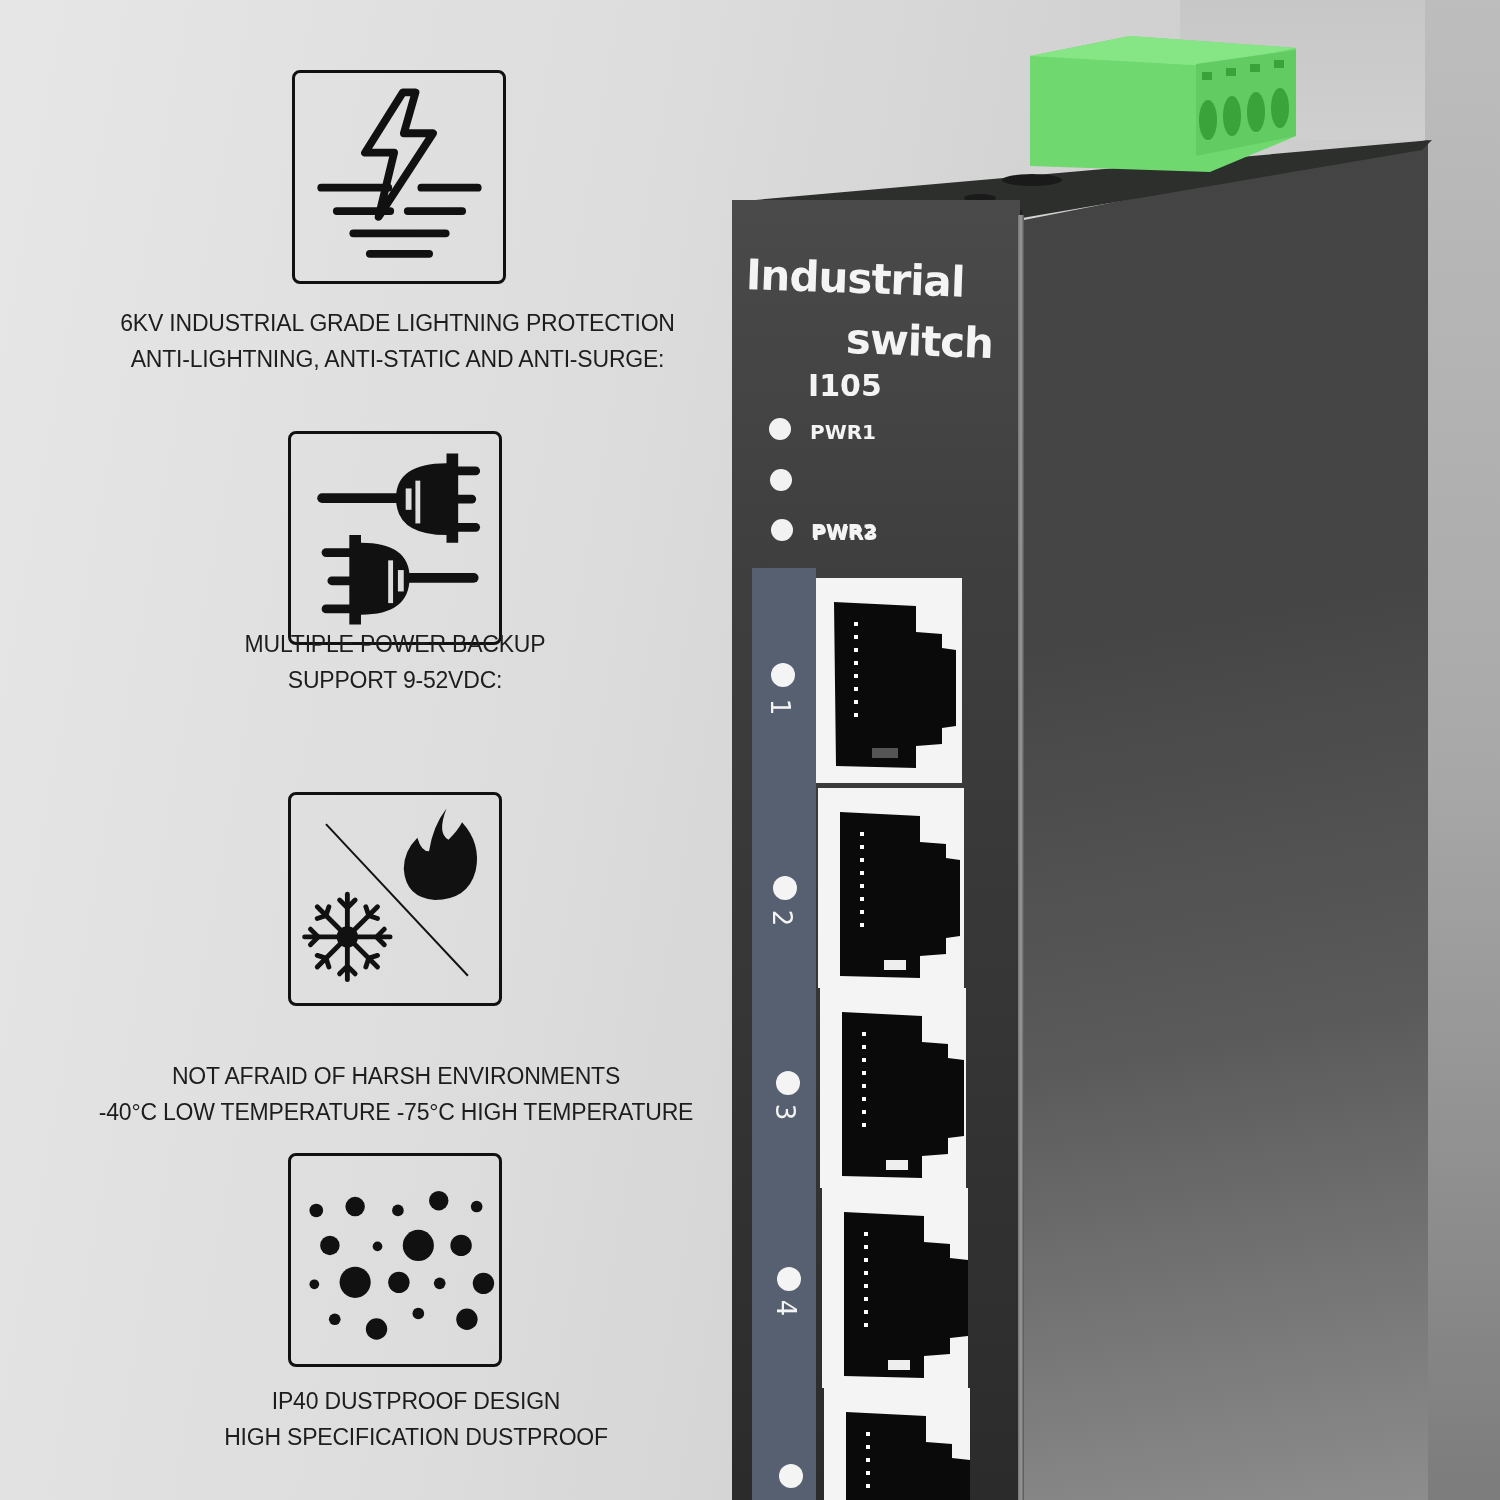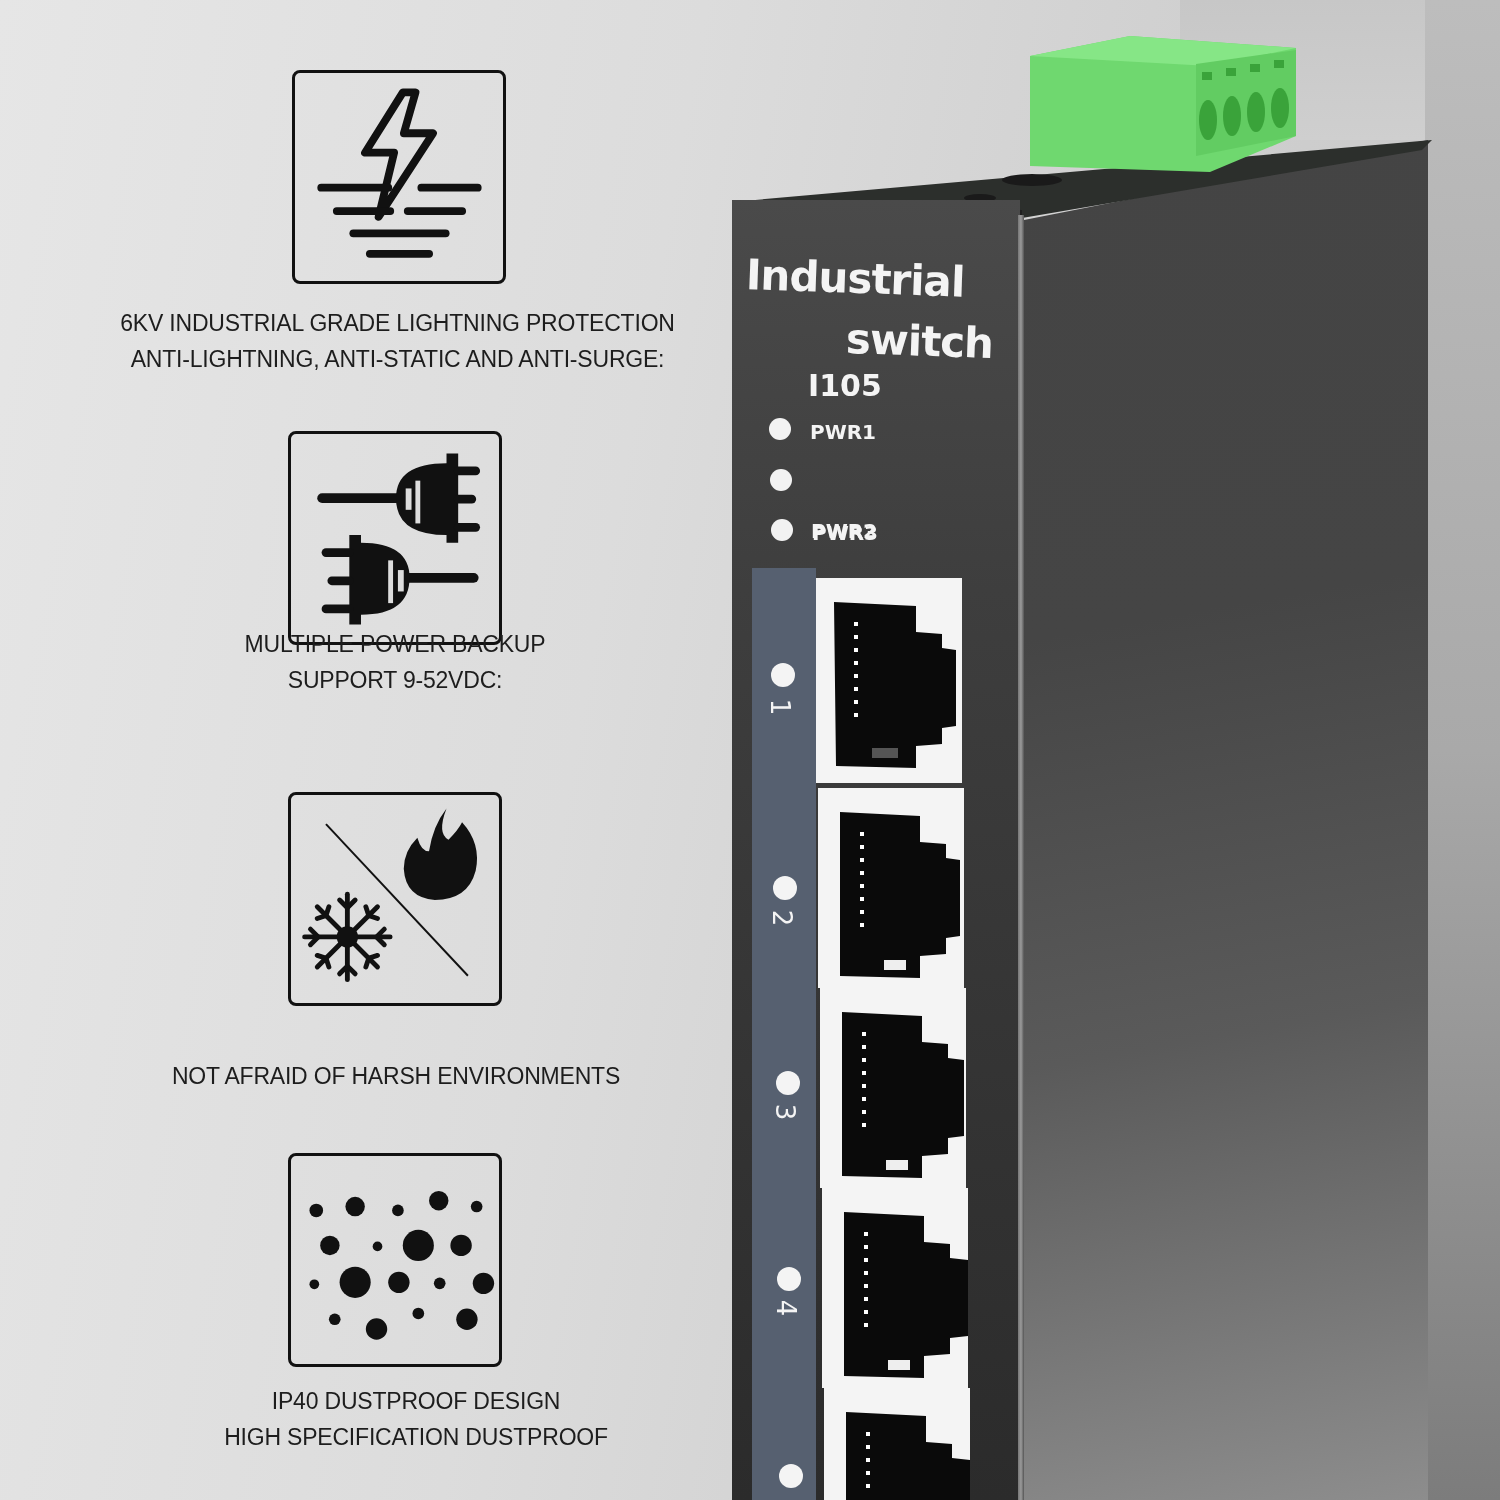--- a/index.html
+++ b/index.html
@@ -132,20 +132,21 @@
       <polyline points="-31,-19 -22,-22 -19,-31"></polyline>
       <polyline points="31,19 22,22 19,31"></polyline>
       <polyline points="-31,19 -22,22 -19,31"></polyline>
       <polyline points="31,-19 22,-22 19,-31"></polyline>
     </g>
     <circle cx="58" cy="146" r="11" fill="#111"></circle>
   </svg>
 </div>
 <div class="caption" style="left:0; width:792px; top:1017px;margin-top:41px;">
   <div>NOT AFRAID OF HARSH ENVIRONMENTS</div>
+  <div>-40°C LOW TEMPERATURE -75°C HIGH TEMPERATURE</div>
 </div>
 
 <div class="icon-box" style="left:288px; top:1153px;">
   <svg viewBox="0 0 214 214" fill="#111">
     <circle cx="26" cy="56" r="7"></circle>
     <circle cx="66" cy="52" r="10"></circle>
     <circle cx="110" cy="56" r="6"></circle>
     <circle cx="152" cy="46" r="10"></circle>
     <circle cx="191" cy="52" r="6"></circle>
     <circle cx="40" cy="92" r="10"></circle>

